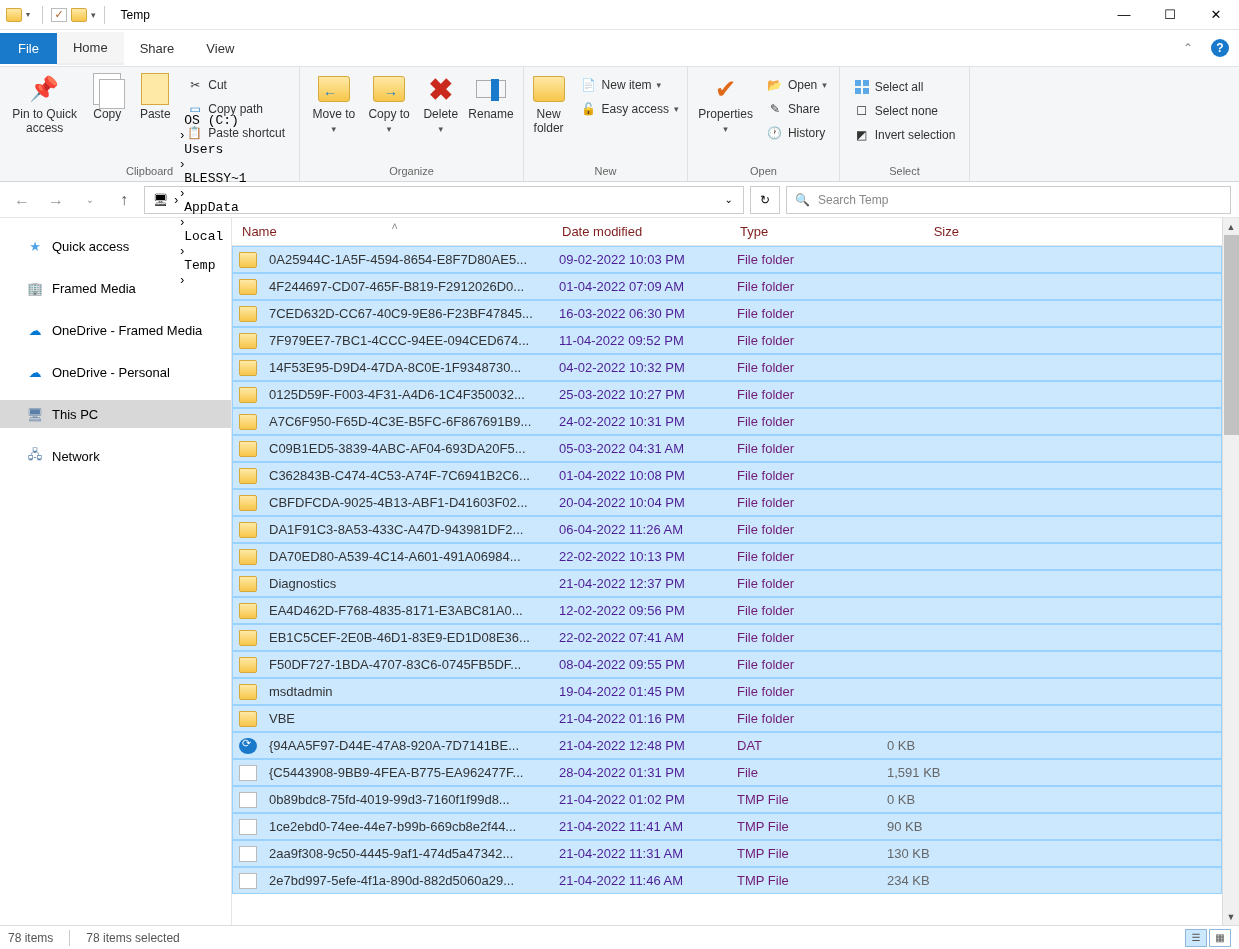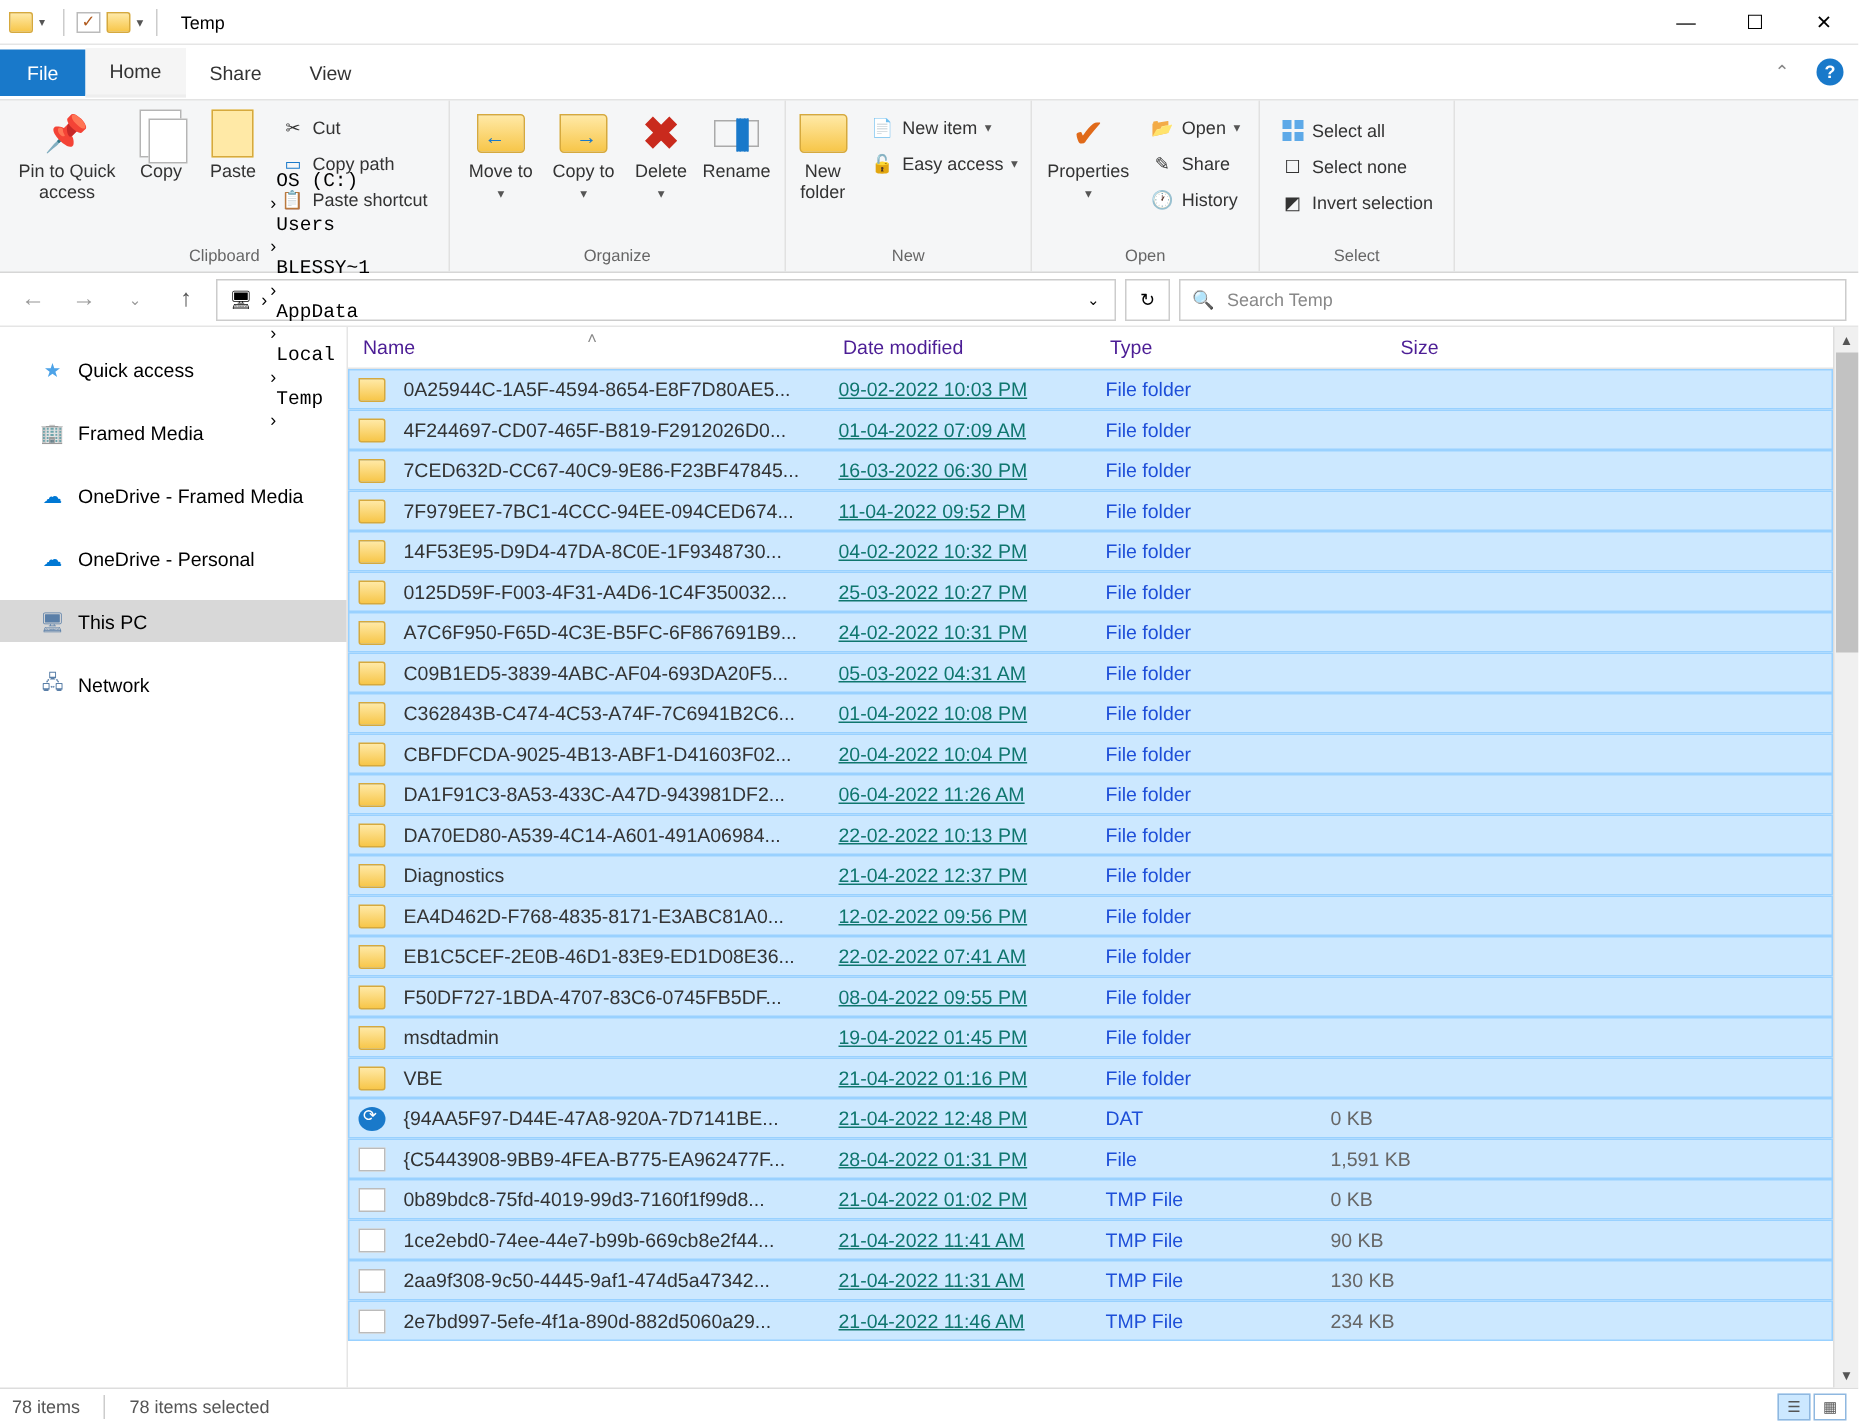--- a/index.html
+++ b/index.html
@@ -65,38 +65,38 @@
 .main { display: flex; height: calc(949px - 30px - 36px - 116px - 36px - 24px); }
 .navpane { width: 232px; border-right: 1px solid #e5e5e5; padding: 14px 0; }
 .navitem { display: flex; align-items: center; gap: 8px; padding: 6px 8px 6px 26px; font-size: 13px; }
 .navitem.sel { background: #d8d8d8; }
 .navitem .nico { width: 18px; height: 16px; display: flex; align-items: center; justify-content: center; }
 .navpane .gap { height: 14px; }
 
 
 .filewrap { flex: 1; display: flex; position: relative; }
 .filelist { flex: 1; overflow: hidden; }
-.colheaders { display: flex; border-bottom: 1px solid #e5e5e5; height: 28px; align-items: center; font-size: 13px; color: #4c1d95; }
+.colheaders { display: flex; border-bottom: 1px solid #e5e5e5; height: 28px; align-items: center; font-size: 13px; color: #7f1d1d; }
 .colheaders .col { padding: 0 10px; border-right: 1px solid transparent; position: relative; }
 .col-name { width: 320px; }
 .col-date { width: 178px; }
 .col-type { width: 150px; }
 .col-size { width: 90px; text-align: right; }
 .colheaders .sort::after { content: "˄"; position: absolute; top: -4px; left: 50%; color: #888; font-size: 11px; }
 .rows { }
 .row { display: flex; align-items: center; height: 27px; font-size: 13px; background: #cce8ff; border: 1px solid #99d1ff; color: #333; }
 .row .cell { padding: 0 8px; white-space: nowrap; overflow: hidden; text-overflow: ellipsis; }
 .row .rico { width: 18px; height: 16px; margin-left: 6px; margin-right: 4px; flex-shrink: 0; }
 .row .rico.folder { background: linear-gradient(#ffe9a6,#f7c649); border: 1px solid #d6a93d; border-radius: 0 2px 2px 2px; }
 .row .rico.file { background: #fff; border: 1px solid #bbb; }
 .row .rico.sync { background: #1979ca; border-radius: 50%; position: relative; }
 .row .rico.sync::after { content: "⟳"; color: #fff; font-size: 11px; position: absolute; left: 3px; top: -1px; }
 .row .c-name { width: 290px; }
-.row .c-date { width: 178px; color: #0f766e; text-decoration: underline; }
-.row .c-type { width: 150px; color: #1d4ed8; }
+.row .c-date { width: 178px; color: #4c1d95; }
+.row .c-type { width: 150px; color: #701a75; }
 .row .c-size { width: 90px; color: #666; }
 .vscroll { width: 17px; background: #f0f0f0; border-left: 1px solid #ddd; position: relative; }
 .vscroll .arrow { height: 17px; display: flex; align-items: center; justify-content: center; font-size: 9px; color: #555; }
 .vscroll .thumb { position: absolute; top: 17px; width: 15px; left: 1px; height: 200px; background: #c2c2c2; }
 
 
 .statusbar { height: 24px; border-top: 1px solid #ddd; display: flex; align-items: center; font-size: 12px; color: #555; padding: 0 8px; gap: 16px; }
 .statusbar .sep2 { width: 1px; height: 16px; background: #ccc; }
 .statusbar .viewbtns { margin-left: auto; display: flex; gap: 2px; }
 .statusbar .vb { width: 22px; height: 18px; border: 1px solid #8fb8e0; display: flex; align-items: center; justify-content: center; font-size: 10px; }

